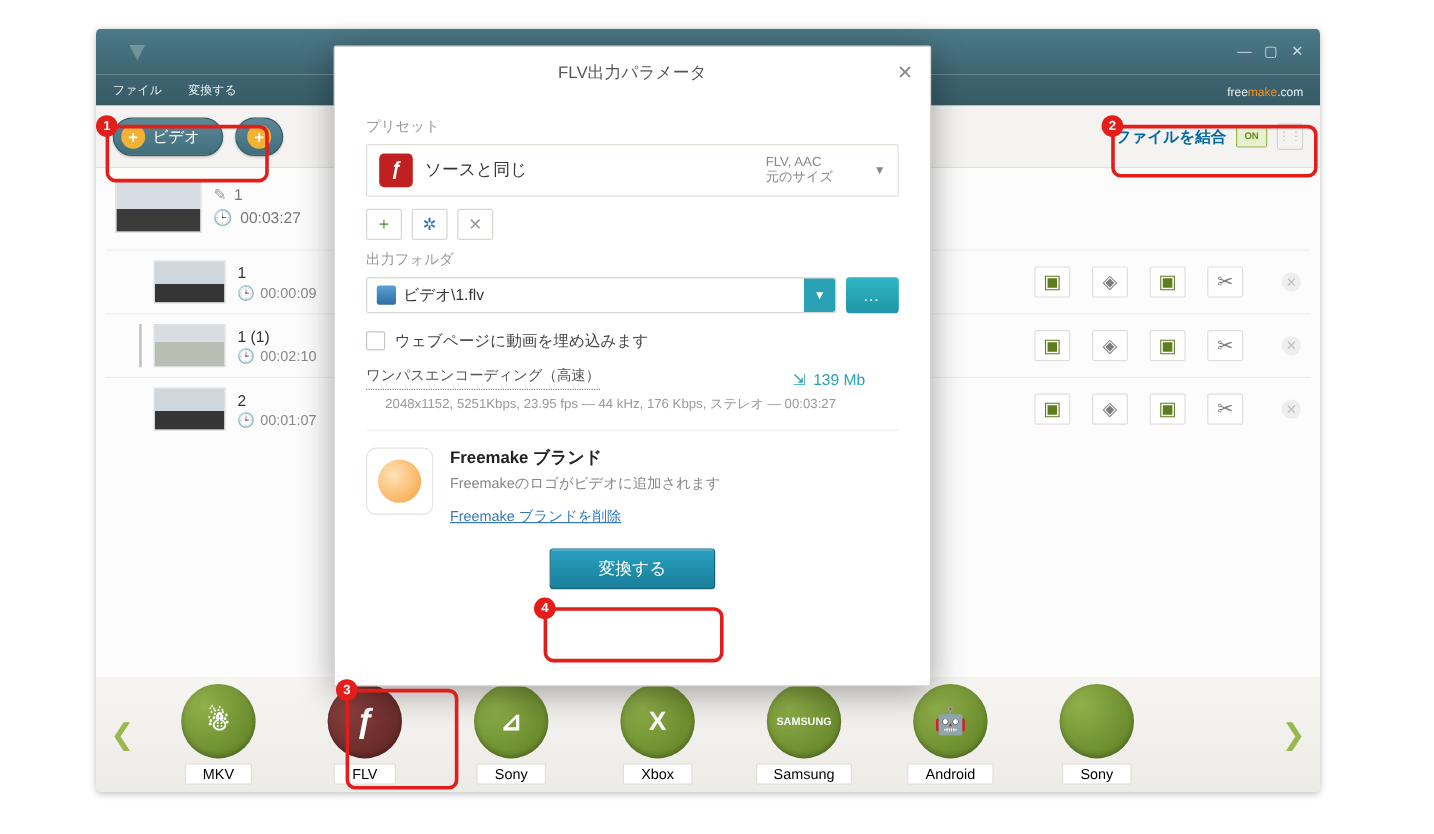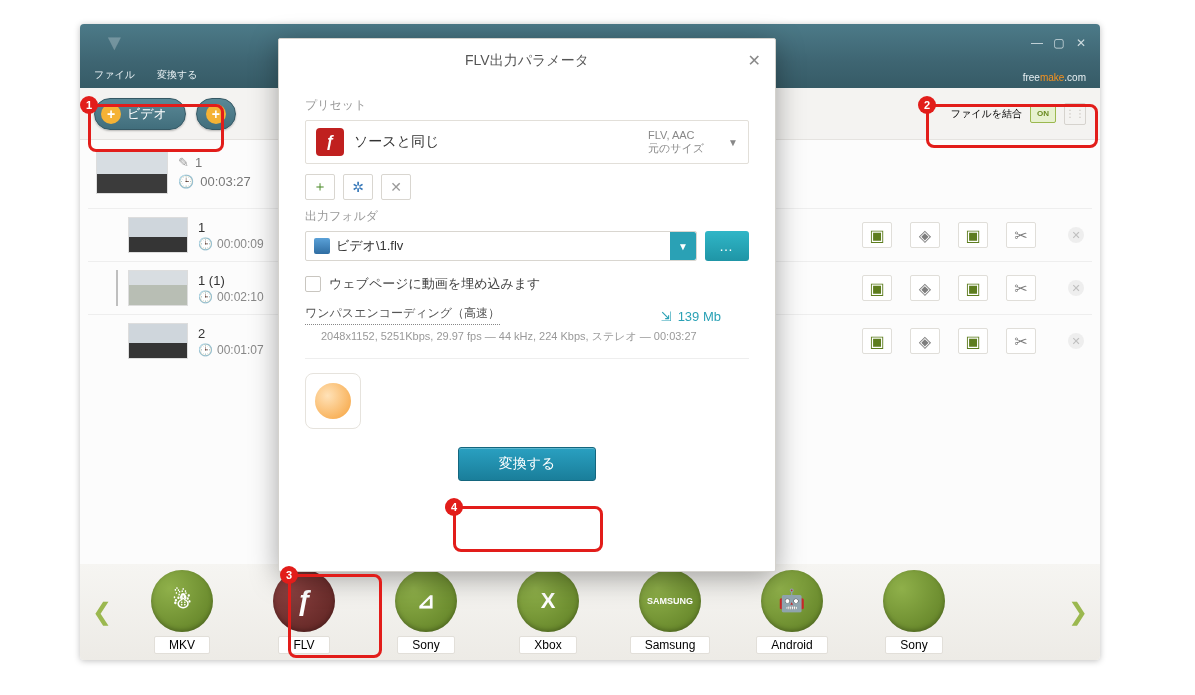--- a/index.html
+++ b/index.html
@@ -16,21 +16,21 @@
   .menubar span { color: #e8f0f3; font-size: 10px; cursor: pointer; }
   .menubar .brand { margin-left: auto; color: #fff; font-weight: 500; font-size: 15px; }
   .brand .o { color: #f7921e; margin-top: 44px; }
 
   
   .toolbar { height: 52px; display: flex; align-items: center; padding: 0 14px; background: #f4f3f1; border-bottom: 1px solid #e5e3e0; gap: 10px; }
   .add-btn { height: 32px; border-radius: 16px; background: linear-gradient(to bottom,#5a8896,#416e7c); border: 1px solid #355864; color: #fff; font-size: 13px; display: inline-flex; align-items: center; padding: 0 18px 0 6px; gap: 6px; cursor: pointer; box-shadow: 0 1px 2px rgba(0,0,0,.25); }
   .add-btn .plus { width: 20px; height: 20px; border-radius: 50%; background: #f4b235; display: inline-flex; align-items: center; justify-content: center; color: #fff; font-weight: bold; font-size: 14px; }
   .add-btn.stub { width: 40px; padding: 0; justify-content: center; }
   .join { margin-left: auto; display: flex; align-items: center; gap: 8px; }
-  .join-label { font-size: 10px; color: #000000; }
+  .join-label { font-size: 13px; color: #0369a1; font-weight: bold; }
   .switch { width: 26px; height: 18px; border: 1px solid #9bb84f; border-radius: 2px; background: #e7f1cf; color: #6a8a1f; font-size: 8px; font-weight: bold; display: inline-flex; align-items: center; justify-content: center; }
   .grid-icon { width: 22px; height: 22px; border: 1px solid #d6d3ce; border-radius: 2px; display: inline-flex; align-items: center; justify-content: center; color: #c6c2bb; font-size: 10px; }
 
   
   .list { position: absolute; left: 0; right: 0; top: 116px; bottom: 96px; background: #fcfcfc; padding: 6px 8px; }
   .master { display: flex; gap: 10px; padding: 4px 8px; }
   .thumb-lg { width: 72px; height: 44px; background: linear-gradient(to bottom,#d7dde2 55%,#3b3b3b 55%); border: 1px solid #ddd; }
   .finfo { display: flex; flex-direction: column; justify-content: center; gap: 4px; font-size: 13px; color: #444; }
   .finfo .line { display: flex; align-items: center; gap: 6px; color: #777; }
   .ico-pencil { color: #999; }
@@ -60,21 +60,21 @@
 
   
   .modal { position:absolute; left:278px; top:38px; width:498px; height:534px; background:#fff; border:1px solid #d4d2cd; border-radius:2px; box-shadow: 0 6px 28px rgba(0,0,0,.35); z-index:50; display:flex; flex-direction:column; }
   .modal-title { height:44px; display:flex; align-items:center; justify-content:center; font-size:14px; color:#555; position:relative; }
   .modal-title .close { position:absolute; right:14px; top:12px; font-size:16px; color:#888; cursor:pointer; }
   .modal-body { flex:1; padding: 6px 26px 0; overflow:hidden; }
   .sect-label { font-size:12px; color:#999; margin: 8px 0 6px; }
   .preset { height:44px; border:1px solid #e2dfd9; border-radius:2px; display:flex; align-items:center; padding:0 10px; gap:10px; cursor:pointer; }
   .preset .ficon { width:28px; height:28px; border-radius:4px; background:#c0201f; display:flex; align-items:center; justify-content:center; color:#fff; font-style:italic; font-weight:bold; font-size:16px; }
   .preset .ptxt { flex:1; font-size:14px; color:#333; }
-  .preset .pmeta { font-size:11px; color:#888; text-align:left; line-height:1.2; margin-right:14px; }
+  .preset .pmeta { font-size:11px; color:#888; text-align:left; line-height:1.2; margin-right:24px; }
   .preset .caret { color:#888; font-size:10px; }
   .tool-row { display:flex; gap:8px; margin-top:10px; }
   .tool { width:30px; height:26px; border:1px solid #d9d6d0; border-radius:2px; background:#fff; display:flex; align-items:center; justify-content:center; font-size:14px; cursor:pointer; }
   .tool.plus { color:#4a8a28; }
   .tool.gear { color:#3577b8; }
   .tool.del  { color:#999; }
   .path-row { display:flex; gap:8px; }
   .path { flex:1; height:30px; border:1px solid #d9d6d0; border-radius:2px; display:flex; align-items:center; padding:0 0 0 8px; gap:6px; font-size:13px; color:#333; }
   .path .reel { width:16px; height:16px; background:linear-gradient(to bottom,#5aa1d8,#2f6da2); border-radius:2px; }
   .path .dd { width:26px; align-self:stretch; background:#2aa1b5; border-radius:0 2px 2px 0; display:flex; align-items:center; justify-content:center; color:#fff; font-size:10px; margin-left:auto; }
@@ -287,33 +287,38 @@
       <span class="browse">…</span>
     </div>
 
     <div class="chk-row">
       <span class="chk"></span>
       <span>ウェブページに動画を埋め込みます</span>
     </div>
 
     <div class="enc" style="position:relative">
       <span class="enc-link">ワンパスエンコーディング（高速）</span>
-      <div class="enc-detail">2048x1152, 5251Kbps, 29.97 fps — 44 kHz, 224 Kbps, ステレオ — 00:03:27</div>
+      <div class="enc-detail">2048x1152, 5251Kbps, 23.95 fps — 44 kHz, 176 Kbps, ステレオ — 00:03:27</div>
       <div class="size" style="top:4px">
         <span class="dl">⇲</span>
         <span>139 Mb</span>
       </div>
     </div>
 
     <div class="hr"></div>
 
     <div class="brandrow">
       <div class="brandico">
           <span></span>
         </div>
+      <div class="brandtxt">
+        <b>Freemake ブランド</b>
+        <small>Freemakeのロゴがビデオに追加されます</small>
+        <a>Freemake ブランドを削除</a>
+      </div>
     </div>
 
     <div class="convert">変換する</div>
   </div>
 </div>
 
 <div class="callout" style="left:88px;  top:104px; width:136px; height:48px"></div>
 <div class="num" style="left:80px;  top:96px">1</div>
 
 <div class="callout" style="left:926px; top:104px; width:172px; height:44px"></div>

